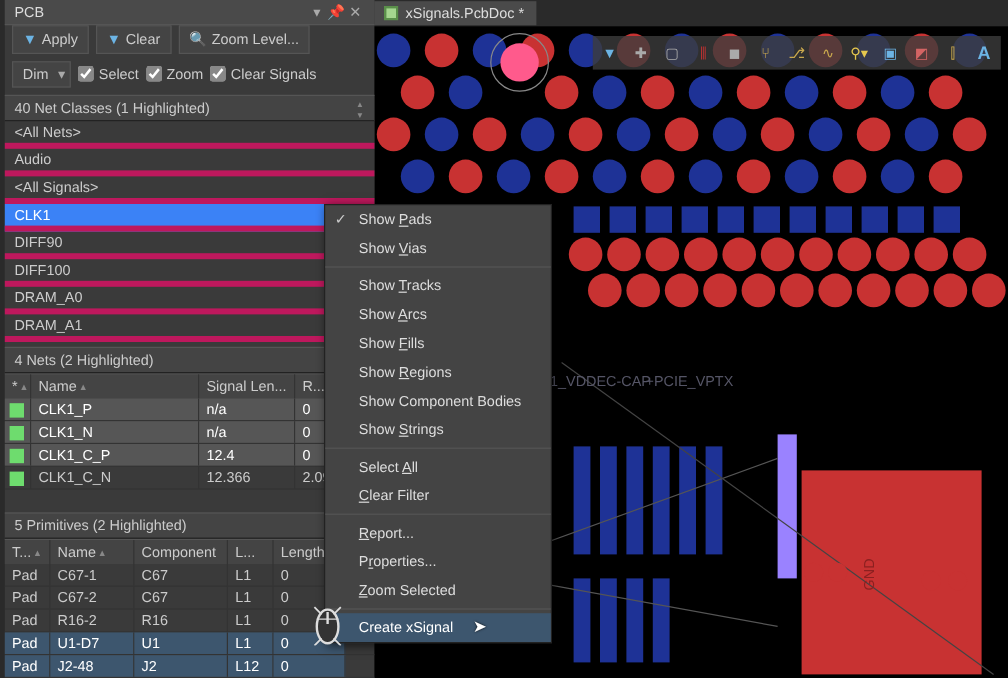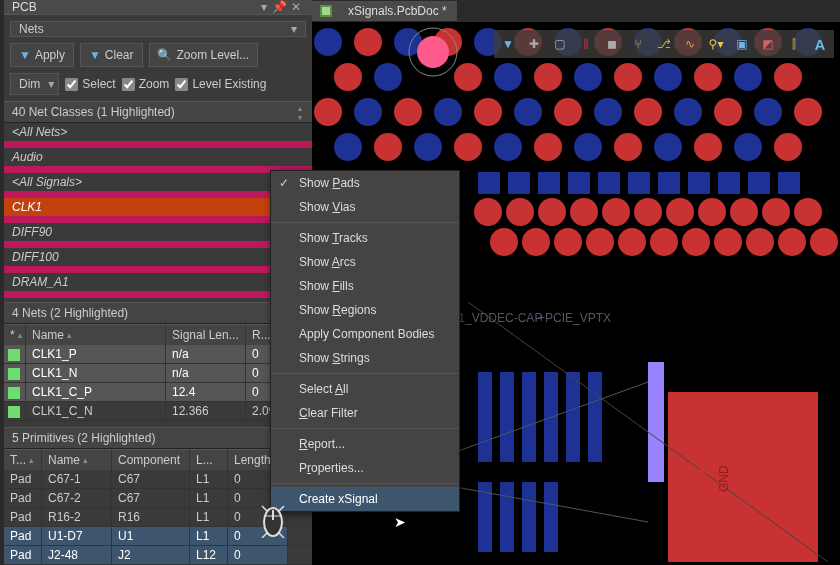--- a/index.html
+++ b/index.html
@@ -21,35 +21,35 @@
 .dd2 { background: #444; border: 1px solid #555; padding: 3px 18px 3px 8px; color: #ccc; position: relative; }
 .dd2::after { content: "▾"; position: absolute; right: 4px; color: #aaa; }
 .chk { display: flex; align-items: center; gap: 4px; color: #ccc; }
 .chk input { accent-color: #888; }
 
 .grid-head { background: #444; padding: 3px 8px; color: #ccc; border-top: 1px solid #555; border-bottom: 1px solid #222; position: relative; }
 .grid-head .up { position: absolute; right: 10px; top: 2px; color: #888; font-size: 8px; }
 .grid-head .dn { position: absolute; right: 10px; bottom: 0px; color: #888; font-size: 8px; }
 
 .list { background: #3a3a3a; }
-.row { padding: 2px 8px; color: #ccc; border-bottom: 7px solid #be185d; font-style: italic; }
-.row.sel { background: #c2410c; color: #fff; }
+.row { padding: 2px 8px; color: #ccc; border-bottom: 5px solid #be185d; }
+.row.sel { background: #3b82f6; color: #fff; }
 
 .cols { display: flex; background: #444; border-top: 1px solid #555; }
 .col { padding: 3px 6px; border-right: 1px solid #333; color: #ccc; display: flex; align-items: center; gap: 3px; }
 .asc { color: #888; font-size: 9px; }
 
 .datarow { display: flex; border-bottom: 1px solid #333; }
 .cell { padding: 2px 6px; border-right: 1px solid #333; color: #ccc; overflow: hidden; white-space: nowrap; }
 .datarow.sel .cell { background: #565656; color: #fff; }
 .datarow.hl .cell { background: #3d566e; color: #fff; }
 .swatch { width: 12px; height: 12px; display: inline-block; margin-right: 4px; vertical-align: middle; }
 
 .tab-bar { position: absolute; left: 310px; top: 0; height: 22px; display: flex; align-items: center; }
-.tab { background: #4a4a4a; padding: 3px 10px; color: #ddd; display: flex; align-items: center; gap: 16px; }
+.tab { background: #4a4a4a; padding: 3px 10px; color: #ddd; display: flex; align-items: center; gap: 6px; }
 .tab-ico { width: 12px; height: 12px; display: inline-block; }
 
 .canvas { position: absolute; left: 308px; top: 22px; right: 0; bottom: 0; background: #000; overflow: hidden; }
 .canvas svg { width: 100%; height: 100%; }
 
 .top-icons { position: absolute; right: 6px; top: 30px; display: flex; gap: 6px; background: rgba(60,60,60,0.8); padding: 4px; }
 .ticon { width: 20px; height: 20px; display: flex; align-items: center; justify-content: center; color: #aaa; }
 
 .ctx-menu { position: absolute; left: 270px; top: 170px; width: 190px; background: #444; border: 1px solid #222; box-shadow: 2px 2px 8px rgba(0,0,0,0.6); z-index: 100; }
 .ctx-item { padding: 5px 10px 5px 28px; color: #ddd; position: relative; }
@@ -216,23 +216,20 @@
 </div>
 
 <div class="panel">
   <div class="panel-header">
     <span class="panel-title">PCB</span>
     <span class="panel-ctrl">▾</span>
     <span class="panel-ctrl">📌</span>
     <span class="panel-ctrl">✕</span>
   </div>
 
-  <div class="nets-dd">
-    <span>Nets</span>
-  </div>
 
   <div class="toolbar">
     <div class="btn">
         <span class="funnel">▼</span>
         <span>Apply</span>
       </div>
     <div class="btn">
         <span class="funnel">▼</span>
         <span>Clear</span>
       </div>
@@ -247,34 +244,35 @@
     <label class="chk">
         <input type="checkbox" checked="" style="">
         <span>Select</span>
       </label>
     <label class="chk">
         <input type="checkbox" checked="" style="">
         <span>Zoom</span>
       </label>
     <label class="chk">
         <input type="checkbox" checked="" style="">
-        <span>Level Existing</span>
+        <span>Clear Signals</span>
       </label>
   </div>
 
   <div class="grid-head">
     <span>40 Net Classes (1 Highlighted)</span><span class="up">▴</span><span class="dn">▾</span>
   </div>
   <div class="list" id="nc-list">
       <div class="row">&lt;All Nets&gt;</div>
       <div class="row">Audio</div>
       <div class="row">&lt;All Signals&gt;</div>
       <div class="row sel">CLK1</div>
       <div class="row">DIFF90</div>
       <div class="row">DIFF100</div>
+      <div class="row">DRAM_A0</div>
       <div class="row">DRAM_A1</div>
     </div>
 
   <div class="grid-head" style="margin-top:4px">
     <span>4 Nets (2 Highlighted)</span><span class="up">▴</span><span class="dn">▾</span>
   </div>
   <div class="cols" id="nets-cols">
       <div class="col" style="width: 22px;">* <span class="asc">▴</span></div>
       <div class="col" style="width: 140px;">Name <span class="asc">▴</span></div>
       <div class="col" style="width: 80px;">Signal Len...</div>
@@ -359,28 +357,29 @@
 </div>
 
 <div class="ctx-menu" id="ctx">
     <div class="ctx-item"><span class="ctx-chk">✓</span>Show <span class="u">P</span>ads</div>
     <div class="ctx-item">Show <span class="u">V</span>ias</div>
     <div class="ctx-sep"></div>
     <div class="ctx-item">Show <span class="u">T</span>racks</div>
     <div class="ctx-item">Show <span class="u">A</span>rcs</div>
     <div class="ctx-item">Show <span class="u">F</span>ills</div>
     <div class="ctx-item">Show <span class="u">R</span>egions</div>
-    <div class="ctx-item">Apply Component Bodies</div>
+    <div class="ctx-item">Show Component Bodies</div>
     <div class="ctx-item">Show <span class="u">S</span>trings</div>
     <div class="ctx-sep"></div>
     <div class="ctx-item">Select <span class="u">A</span>ll</div>
     <div class="ctx-item"><span class="u">C</span>lear Filter</div>
     <div class="ctx-sep"></div>
     <div class="ctx-item"><span class="u">R</span>eport...</div>
     <div class="ctx-item">P<span class="u">r</span>operties...</div>
+    <div class="ctx-item"><span class="u">Z</span>oom Selected</div>
     <div class="ctx-sep"></div>
     <div class="ctx-item hl">Create xSignal</div>
   </div>
 
 <div class="cursor-img">
   <svg width="30" height="36">
       <ellipse cx="15" cy="20" rx="9" ry="14" fill="#333" stroke="#ddd" stroke-width="2"></ellipse>
       <line x1="15" y1="8" x2="15" y2="18" stroke="#ddd" stroke-width="2"></line>
       <line x1="6" y1="14" x2="24" y2="14" stroke="#ddd" stroke-width="1"></line>
       <path d="M4 4 L10 10 M26 4 L20 10 M4 36 L10 30 M26 36 L20 30" stroke="#ddd" stroke-width="1.5" fill="none"></path>

